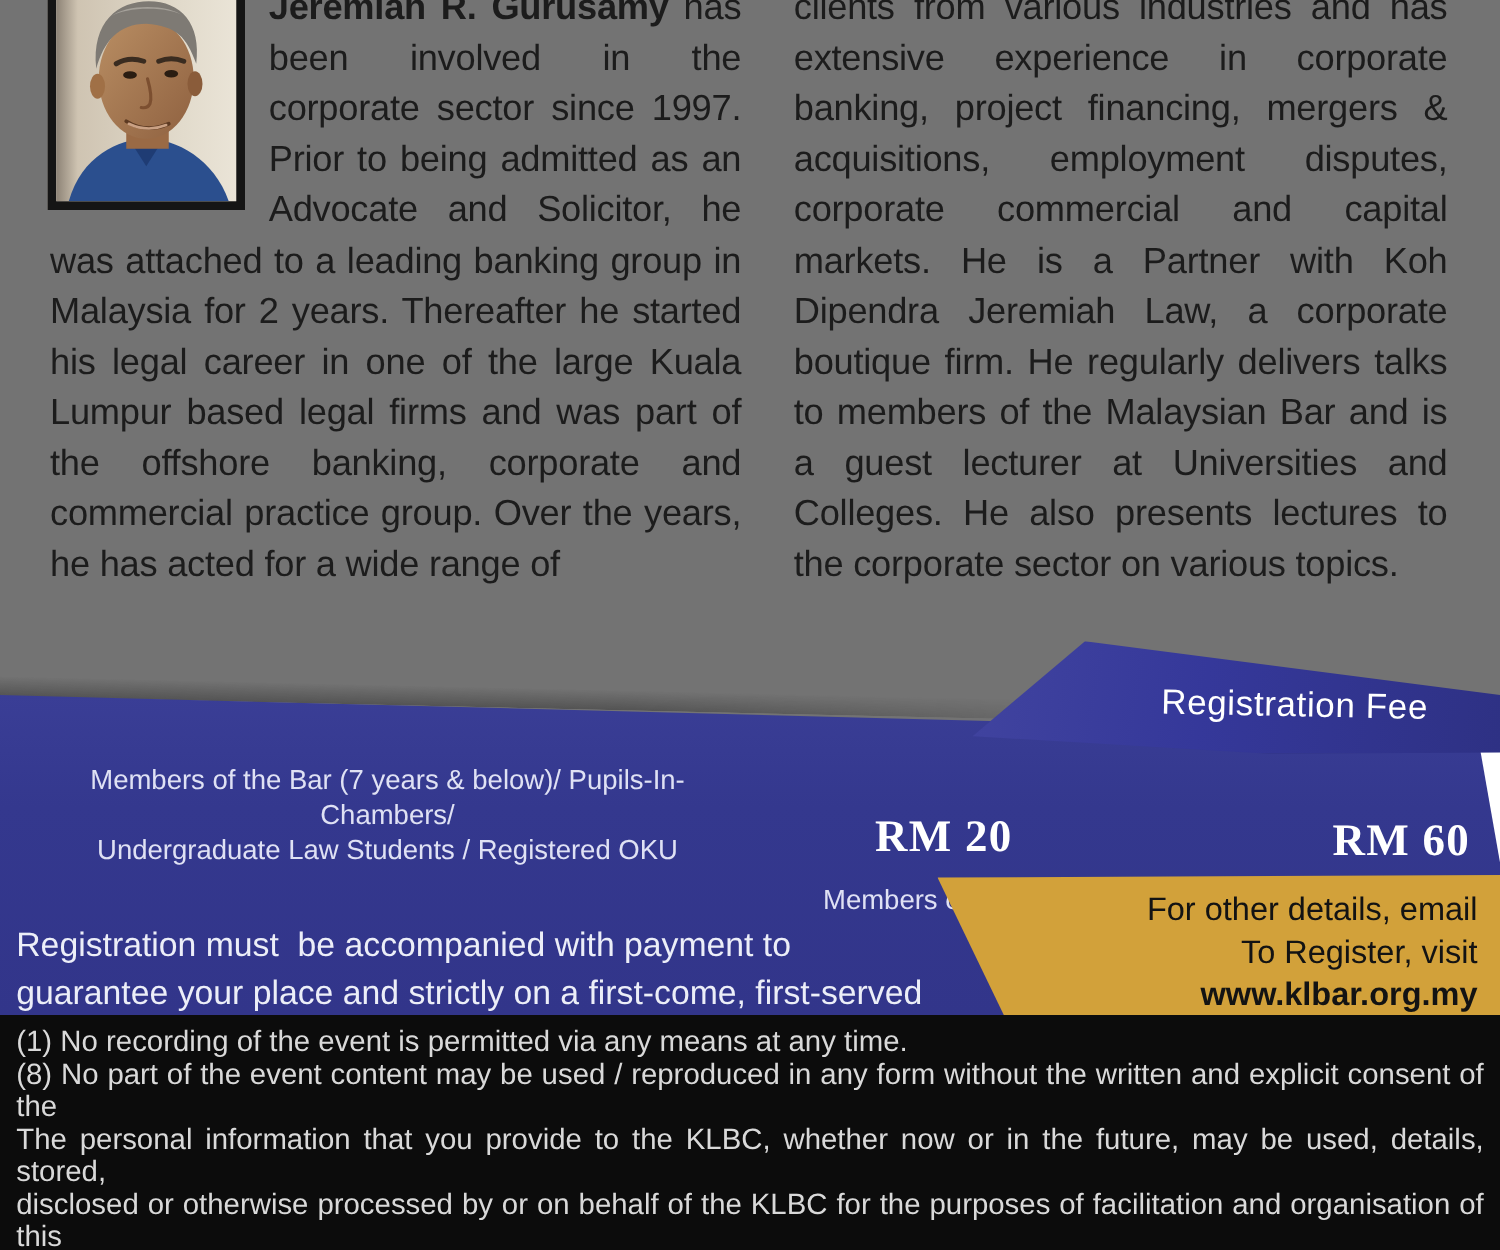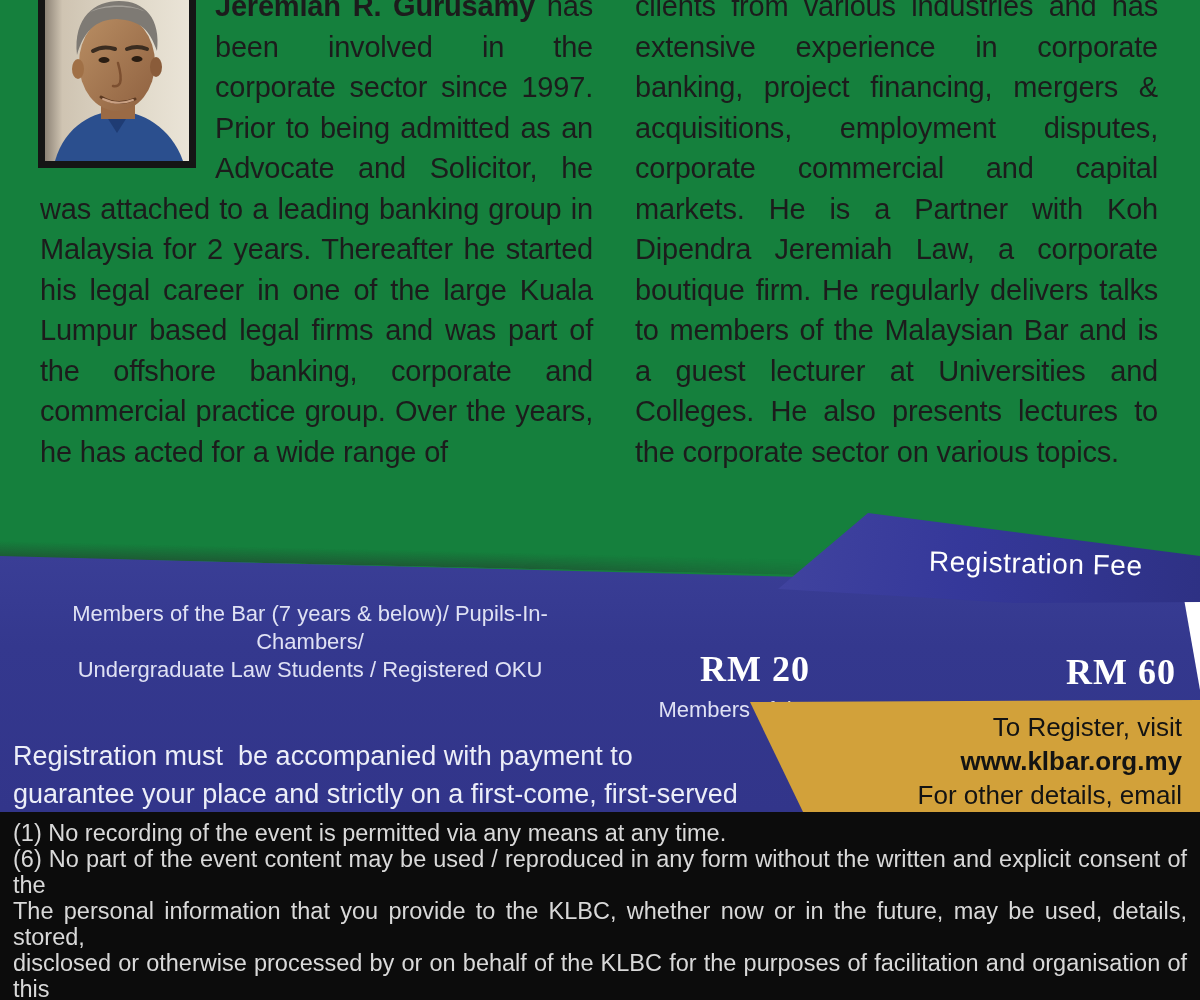--- a/index.html
+++ b/index.html
@@ -1,17 +1,17 @@
 <!DOCTYPE html>
 <html><head>
 <meta charset="utf-8">
 <style>
   html,body{margin:0;padding:0;background:#ffffff;}
   .page{
-    position:relative;width:1200px;height:1000px;overflow:hidden;background:#15803d;
+    position:relative;width:1200px;height:1000px;overflow:hidden;background:#737373;
     font-family:"Liberation Sans","DejaVu Sans",sans-serif;
   }
   
   .bio-col{position:absolute;top:-14px;font-size:29px;line-height:40.5px;color:#1c1c1c;
     text-align:justify;letter-spacing:-0.2px;}
   .bio-col p{margin:0;}
   .bio-left{left:40px;width:553px;}
   .bio-right{left:635px;width:523px;}
   .bio-name{font-weight:700;}
   .photo{float:left;width:144px;height:168px;border:7px solid #151515;margin:0 19px 10px -2px;
@@ -33,21 +33,21 @@
   .flap{position:absolute;left:770px;top:512px;width:430px;height:91px;
     background:linear-gradient(100deg,#41449f 0%,#35389a 45%,#2e3184 100%);
     clip-path:polygon(8px 77px,98px 1px,430px 44px,430px 90px,245px 91px);
     filter:drop-shadow(0 3px 2px rgba(0,0,0,.35));}
   .flap-label{position:absolute;right:58px;top:36px;color:#ffffff;font-size:28px;
     letter-spacing:.5px;transform:rotate(1.2deg);white-space:nowrap;}
   
   .fee{position:absolute;text-align:center;color:#ffffff;}
   .fee-price{font-family:"Liberation Serif","DejaVu Serif",serif;font-weight:700;
     font-size:38px;line-height:42px;letter-spacing:1px;}
-  .fee-desc{font-size:22px;line-height:28px;color:#dfe1f4;margin-top:6px;}
+  .fee-desc{font-size:22px;line-height:28px;color:#dfe1f4;margin-top:16px;}
   .fee-1{left:40px;top:594px;width:540px;}
   .fee-2{left:625px;top:617px;width:260px;}
   .fee-3{left:1001px;top:620px;width:240px;}
   .fee-2 .fee-price,.fee-3 .fee-price{font-size:36px;margin-top:31px;}
   
   .gold{position:absolute;left:748px;top:700px;width:452px;height:114px;background:#d2a13a;
     clip-path:polygon(2px 2px,100% 0,100% 100%,56px 100%);
     color:#131313;font-size:26px;line-height:34px;text-align:right;
     padding:10px 18px 0 70px;box-sizing:border-box;}
   .gold b{font-weight:700;}
@@ -131,28 +131,28 @@
   <div class="fee fee-2">
     <div class="fee-price">RM 20</div>
     <div class="fee-desc">Members of the Bar</div>
   </div>
   <div class="fee fee-3">
     <div class="fee-price">RM 60</div>
     <div class="fee-desc">Non-Members</div>
   </div>
 
   <div class="gold">
+    <div>For other details, email</div>
     <div><span>To Register, visit </span><b>www.klbar.org.my</b></div>
-    <div>For other details, email</div>
     <div><b>registration@klbar.org.my</b></div>
   </div>
 
   <div class="reg-note">Registration must&nbsp; be accompanied with payment to guarantee your place and strictly on a first-come, first-served basis.</div>
 
   <div class="terms">
     <div>(1) No recording of the event is permitted via any means at any time.</div>
-    <div class="just">(6) No part of the event content may be used / reproduced in any form without the written and explicit consent of the</div>
+    <div class="just">(8) No part of the event content may be used / reproduced in any form without the written and explicit consent of the</div>
     <div class="just">The personal information that you provide to the KLBC, whether now or in the future, may be used, details, stored,</div>
     <div class="just">disclosed or otherwise processed by or on behalf of the KLBC for the purposes of facilitation and organisation of this</div>
 
   </div>
 
 </div>
 
 </body></html>

